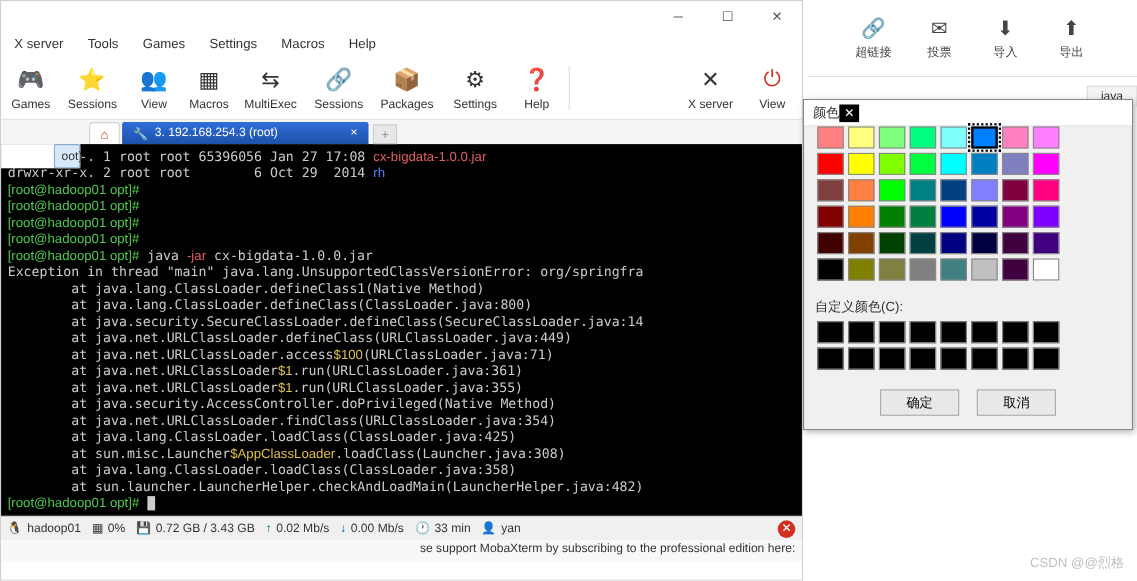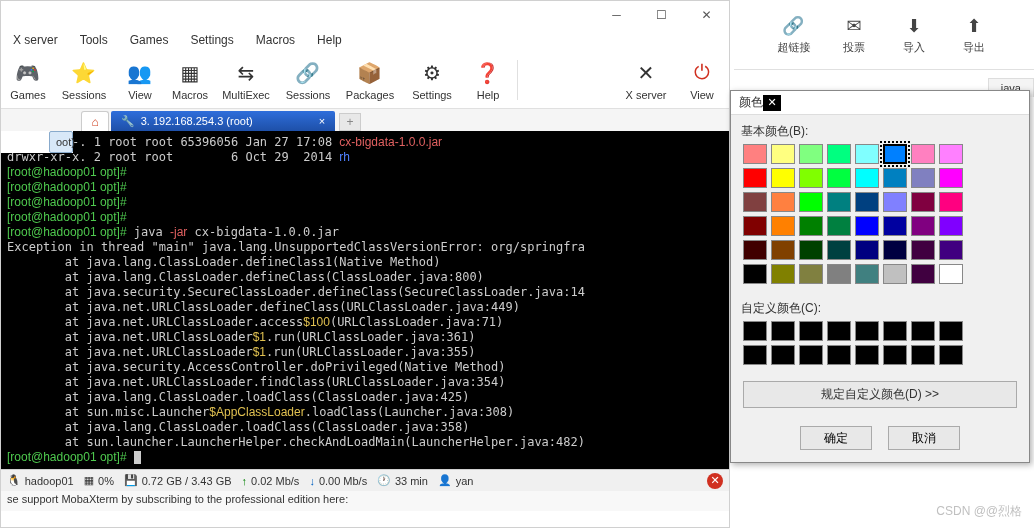--- a/index.html
+++ b/index.html
@@ -19,21 +19,21 @@
 .tab-active { background: linear-gradient(#2e6edb, #1e50a8); color: #fff; height: 20px; padding: 0 10px; border-radius: 2px 2px 0 0; display: flex; align-items: center; font-size: 11px; gap: 6px; margin-left: 35px; }
 .tab-plus { width: 22px; height: 18px; background: #e8e8e8; border: 1px solid #ccc; display: flex; align-items: center; justify-content: center; margin-left: 4px; color: #888; }
 .terminal { background: #000; color: #ccc; font-family: "Consolas", monospace; font-size: 12px; line-height: 15px; padding: 4px 6px; height: 338px; overflow: hidden; white-space: pre; }
 .t-green { color: #4ec94e; }
 .t-red { color: #e06060; }
 .t-blue { color: #5080ff; }
 .t-yellow { color: #e0c050; }
 .t-cursor { background: #ccc; display:inline-block; width:7px; height:13px; vertical-align:middle;}
 .status-bar { height: 22px; background: #f0f0f0; border-top: 1px solid #d0d0d0; display: flex; align-items: center; font-size: 11px; gap: 10px; padding: 0 6px; }
 .status-item { display: flex; align-items: center; gap: 4px; }
-.footer-line { height: 20px; background: #f8f8f8; font-size: 11px; padding: 2px 6px; display: flex; gap: 4px; }
+.footer-line { height: 20px; background: #f8f8f8; font-size: 11px; padding: 2px 6px; display: flex; gap: 4px; justify-content: flex-end; }
 .footer-line a { color: #0066cc; }
 
 .right-panel { position: absolute; right: 0; top: 0; width: 300px; height: 90px; }
 .right-tools { height: 70px; display: flex; align-items: center; justify-content: flex-start; gap: 0; padding-left: 30px; background: #fff; border-bottom: 1px solid #e0e0e0;}
 .right-tool { width: 60px; display: flex; flex-direction: column; align-items: center; font-size: 11px; gap: 3px; color: #444;}
 .right-tab-strip { position: absolute; right: 0; top: 78px; display:flex; border:1px solid #ddd; border-bottom:none; background:#f4f4f4;}
 .right-tab-strip span { padding: 3px 12px; font-size:11px;}
 
 .color-dialog { position: absolute; right: 4px; top: 90px; width: 300px; background: #f0f0f0; border: 1px solid #888; box-shadow: 2px 2px 6px rgba(0,0,0,0.3); }
 .color-dialog .dlg-title { background: #fff; height: 24px; display: flex; align-items: center; justify-content: flex-start; padding: 0 8px; font-size: 12px; border-bottom: 1px solid #ddd; }
@@ -211,21 +211,20 @@
   <div class="right-tab-strip">
       <span>java</span>
     </div>
 </div>
 
 <div class="color-dialog">
   <div class="dlg-title">
     <span>颜色</span>
     <div class="dlg-close">✕</div>
   </div>
-  <div class="section-label">基本颜色(B):</div>
   <div class="color-grid" id="color-grid">
       <div class="color-swatch" style="background: rgb(255, 128, 128);"></div>
       <div class="color-swatch" style="background: rgb(255, 255, 128);"></div>
       <div class="color-swatch" style="background: rgb(128, 255, 128);"></div>
       <div class="color-swatch" style="background: rgb(0, 255, 128);"></div>
       <div class="color-swatch" style="background: rgb(128, 255, 255);"></div>
       <div class="color-swatch selected" style="background: rgb(0, 128, 255);"></div>
       <div class="color-swatch" style="background: rgb(255, 128, 192);"></div>
       <div class="color-swatch" style="background: rgb(255, 128, 255);"></div>
       <div class="color-swatch" style="background: rgb(255, 0, 0);"></div>
@@ -281,20 +280,19 @@
       <div class="custom-swatch"></div>
       <div class="custom-swatch"></div>
       <div class="custom-swatch"></div>
       <div class="custom-swatch"></div>
       <div class="custom-swatch"></div>
       <div class="custom-swatch"></div>
       <div class="custom-swatch"></div>
       <div class="custom-swatch"></div>
       <div class="custom-swatch"></div>
     </div>
-  <div class="define-btn">规定自定义颜色(D) &gt;&gt;</div>
   <div class="dlg-buttons">
     <button>确定</button>
     <button>取消</button>
   </div>
 </div>
 
 <div class="watermark">CSDN @@烈格</div>
 
 </body></html>

